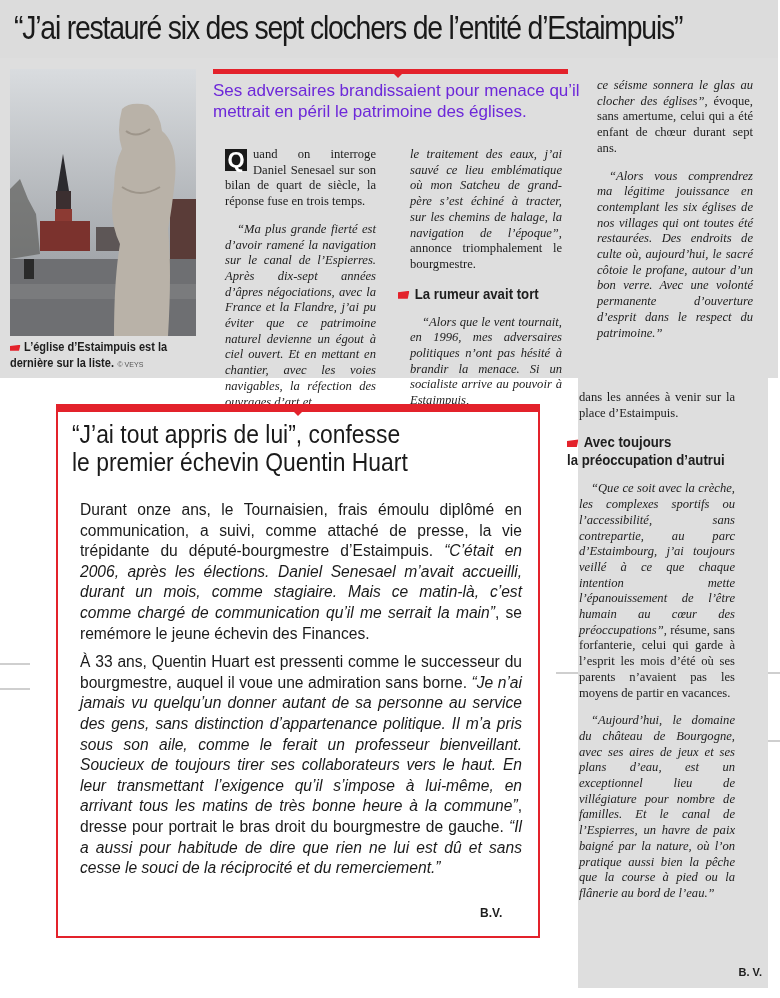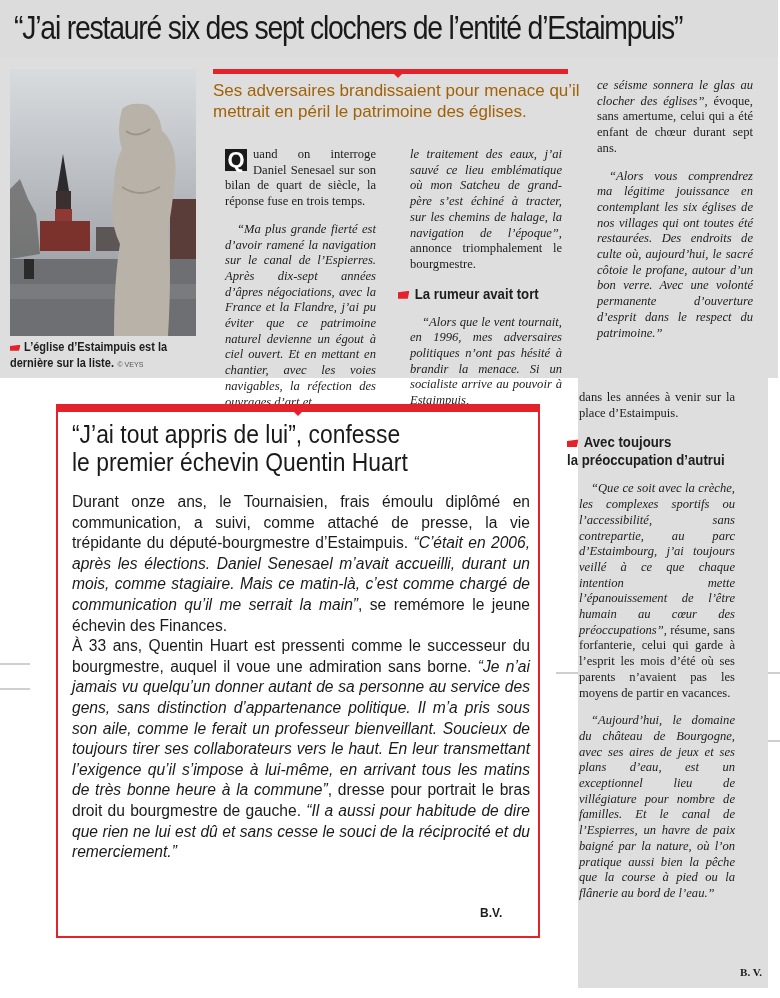--- a/index.html
+++ b/index.html
@@ -19,21 +19,21 @@
   #caption { left:10px; top:339px; width:190px; font-family:"Liberation Sans", sans-serif; font-weight:bold;
              font-size:12.5px; line-height:16px; transform:scaleX(0.88); transform-origin:left top; width:215px; }
   .caption-marker { display:inline-block; width:12px; height:6px; background:#e3222b; margin-right:4px;
                     clip-path:polygon(0 20%,100% 0,85% 100%,0 100%); vertical-align:middle; }
   #caption-credit { font-weight:normal; font-size:8px; color:#555; margin-left:4px; }
 
   #redbar-top { left:213px; top:69px; width:355px; height:5px; background:#e3222b; }
   #redbar-top-notch { left:393px; top:73px; width:0; height:0; border-left:5px solid transparent;
                       border-right:5px solid transparent; border-top:5px solid #e3222b; }
   #intro { left:213px; top:80px; width:370px; font-family:"Liberation Sans", sans-serif; font-size:17px;
-           line-height:21px; color:#a16207; }
+           line-height:21px; color:#6d28d9; }
 
   .col { position:absolute; font-size:12.6px; line-height:15.7px; text-align:justify; hyphens:auto; }
   .col p { margin:12px; text-indent:12px; }
   .col p.noindent { text-indent:0; }
   .it { font-style:italic; }
   #col1 { left:213px; top:135px; width:175px; }
   #col2 { left:398px; top:135px; width:176px; }
   #col3a { left:585px; top:66px; width:180px; }
   .dropcap { float:left; width:22px; height:22px; background:#1a1a1a; color:#fff; font-family:"Liberation Sans", sans-serif;
              font-weight:bold; font-size:22px; line-height:22px; text-align:center; margin:2px 6px 0 0; }
@@ -51,24 +51,24 @@
 
   
   #box { left:56px; top:404px; width:484px; height:534px; border:2px solid #e3222b; border-top:8px solid #e3222b;
          background:#fff; box-sizing:border-box; }
   #box-notch { left:292px; top:410px; width:0; height:0; border-left:6px solid transparent; border-right:6px solid transparent;
                border-top:6px solid #e3222b; }
   #box-title { left:72px; top:420px; width:460px; font-family:"Liberation Sans", sans-serif; font-size:26px;
                line-height:28px; color:#1a1a1a; transform:scaleX(0.88); transform-origin:left top; width:520px; }
   #box-body { left:72px; top:492px; width:458px; font-family:"Liberation Sans", sans-serif; font-size:15.6px;
               line-height:20.6px; text-align:justify; color:#1a1a1a; }
-  #box-body p { margin:0; }
+  #box-body p { margin:8px; }
   #box-sign { left:480px; top:906px; width:44px; text-align:left; font-family:"Liberation Sans", sans-serif;
               font-weight:bold; font-size:12px; }
-  #col3-sign { left:700px; top:966px; width:62px; text-align:right; font-family:Liberation Serif, serif;
+  #col3-sign { left:700px; top:966px; width:62px; text-align:right; font-family:Liberation Sans, sans-serif;
                font-weight:bold; font-size:11px; }
 </style>
 </head>
 <body>
 
 <div class="abs" id="headline-band"></div>
 <div class="abs" id="headline">“J’ai restauré six des sept clochers de l’entité d’Estaimpuis”</div>
 
 <div class="abs" id="top-band"></div>
 

